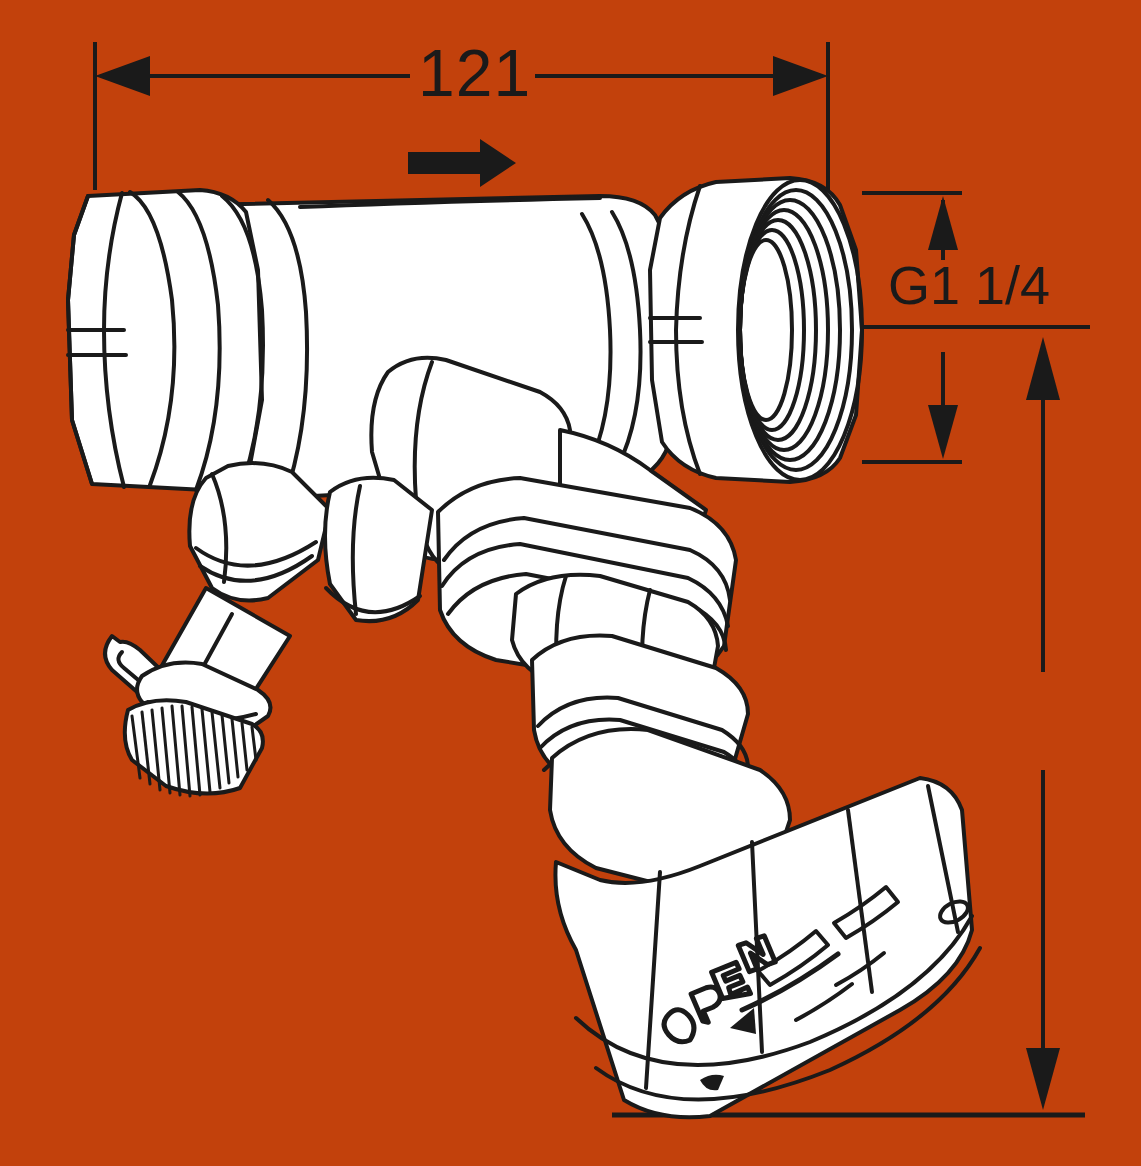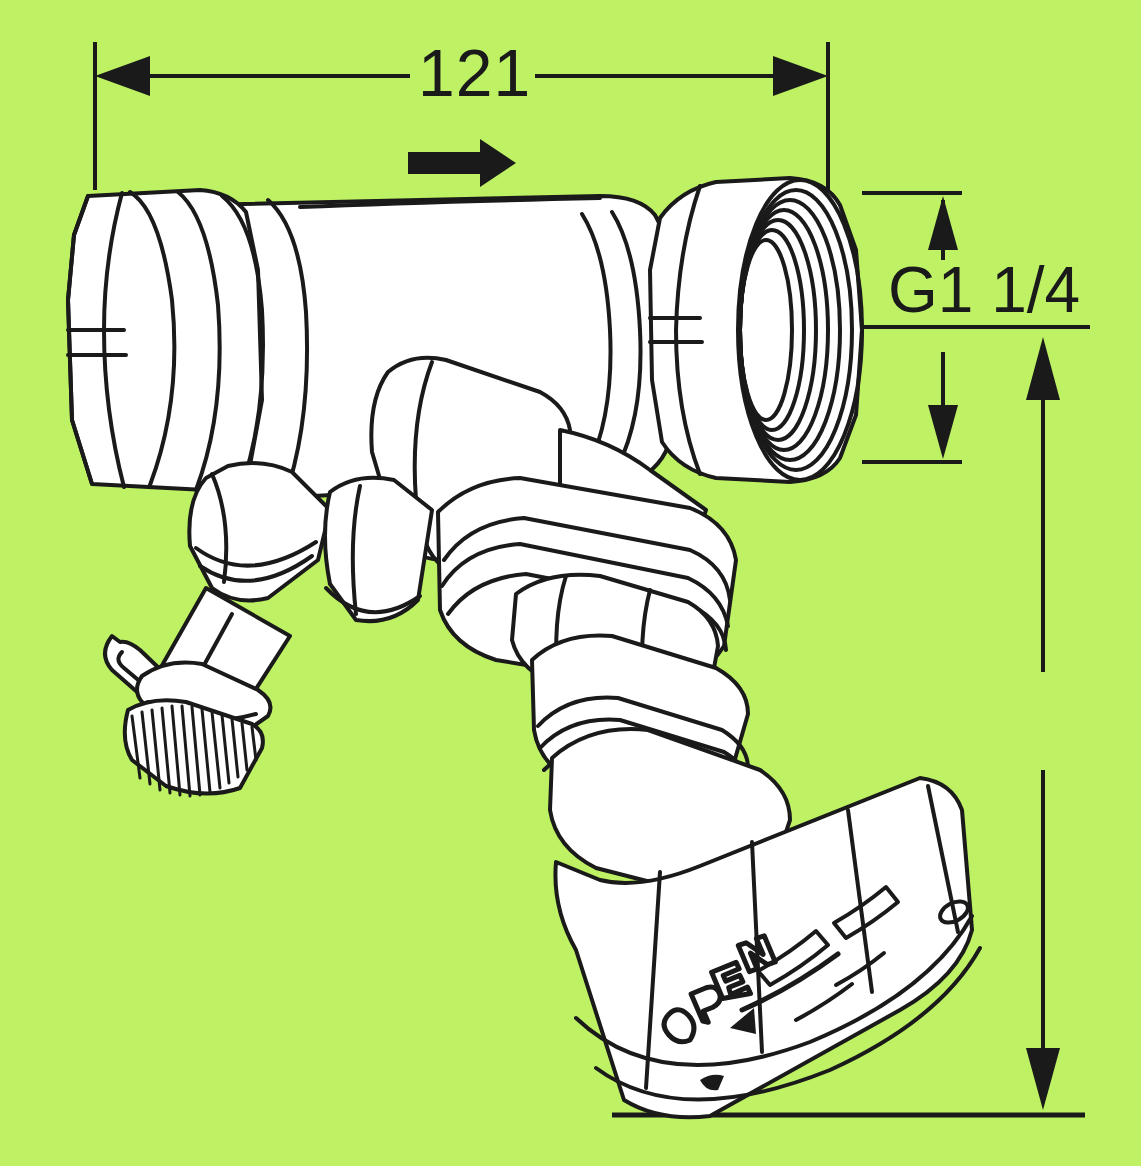--- a/index.html
+++ b/index.html
@@ -1,28 +1,28 @@
 <!DOCTYPE html>
 <html><head>
 <meta charset="utf-8">
 <style>
   html,body{margin:0;padding:0;background:#ffffff;}
   body{font-family:"Liberation Sans",sans-serif;}
-  #stage{position:relative;width:1141px;height:1166px;background:#bef264;overflow:hidden;}
+  #stage{position:relative;width:1141px;height:1166px;background:#c2410c;overflow:hidden;}
   #stage svg{position:absolute;left:0;top:0;}
   .dimtext{
     position:absolute;
     color:#1a1a1a;
     font-family:"Liberation Sans",sans-serif;
     font-weight:400;
     white-space:nowrap;
     line-height:1;
   }
   #label-121{left:418px;top:40px;font-size:66px;letter-spacing:1px;}
-  #label-g{left:888px;top:258px;font-size:64px;letter-spacing:0px;}
+  #label-g{left:888px;top:258px;font-size:54px;letter-spacing:0px;}
   #label-110{left:1000px;top:680px;font-size:66px;letter-spacing:1px;}
 </style>
 </head>
 <body>
 
 <div id="stage">
 
   <svg width="1141" height="1166" viewBox="0 0 1141 1166">
 
     <defs>

